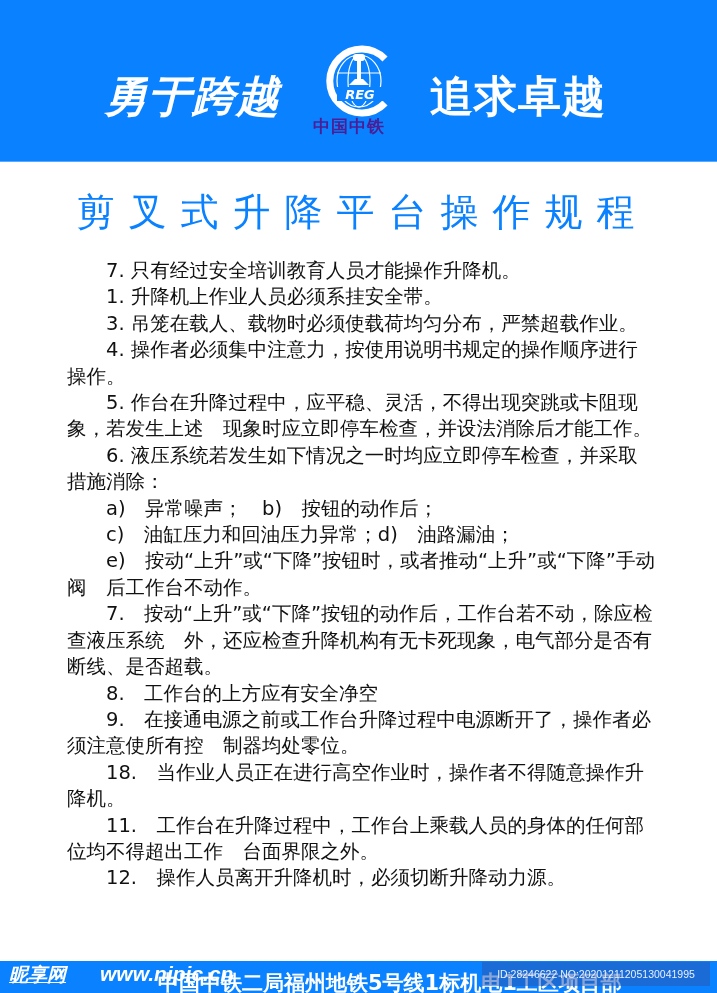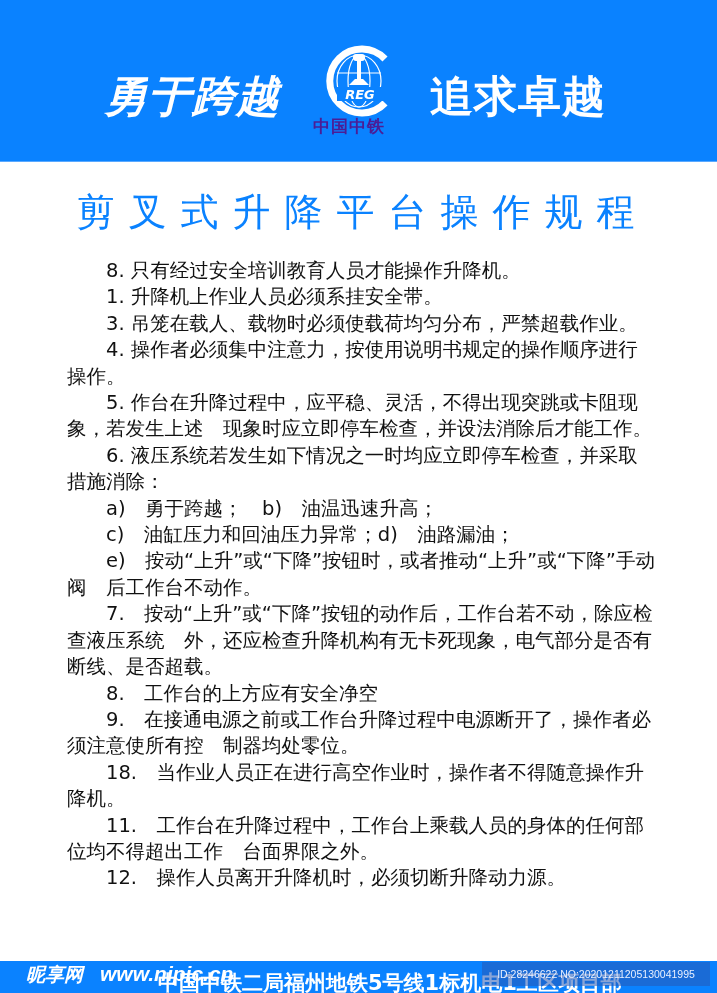--- a/index.html
+++ b/index.html
@@ -44,23 +44,23 @@
   .footer-band {
     position: absolute; left: 0; top: 961px; width: 717px; height: 32px;
     background: #0a82ff;
   }
   .footer-text {
     position: absolute; left: 158px; top: 970px; color: #ffffff;
     font-weight: bold; font-size: 21px; line-height: 26px; white-space: nowrap;
     font-family: "DejaVu Sans", sans-serif;
   }
   .wm-logo {
-    position: absolute; left: 26px; top: 961px; color: #ffffff;
+    position: absolute; left: 9px; top: 961px; color: #ffffff;
     font-weight: bold; font-style: italic; font-size: 19px; line-height: 26px;
-    font-family: "DejaVu Sans", sans-serif; white-space: nowrap;
+    font-family: "DejaVu Sans", sans-serif; white-space: nowrap; text-decoration: underline;
   }
   .wm-url {
     position: absolute; left: 100px; top: 964px; color: #ffffff;
     font-weight: bold; font-style: italic; font-size: 21px; line-height: 20px;
     font-family: "Liberation Sans", sans-serif; white-space: nowrap;
   }
   .wm-id {
     position: absolute; left: 482px; top: 962px; width: 228px; height: 24px;
     background: rgba(40,90,180,0.55); color: #e8f0ff;
     font-size: 10.5px; line-height: 24px; text-align: center; white-space: nowrap;
@@ -92,27 +92,27 @@
     <text x="47" y="54" text-anchor="middle" fill="#ffffff" font-size="13" font-weight="bold" font-style="italic" font-family="DejaVu Sans, sans-serif">REG</text>
   </svg>
   <div class="logo-caption">中国中铁</div>
 </div>
 
 <div class="slogan right">追求卓越</div>
 
 <div class="doc-title">剪叉式升降平台操作规程</div>
 
 <div class="rules">
-  <p class="rule">8. 只有经过安全培训教育人员才能操作升降机。</p>
+  <p class="rule">7. 只有经过安全培训教育人员才能操作升降机。</p>
   <p class="rule">1. 升降机上作业人员必须系挂安全带。</p>
   <p class="rule">3. 吊笼在载人、载物时必须使载荷均匀分布，严禁超载作业。</p>
   <p class="rule">4. 操作者必须集中注意力，按使用说明书规定的操作顺序进行操作。</p>
   <p class="rule">5. 作台在升降过程中，应平稳、灵活，不得出现突跳或卡阻现象，若发生上述　现象时应立即停车检查，并设法消除后才能工作。</p>
   <p class="rule">6. 液压系统若发生如下情况之一时均应立即停车检查，并采取措施消除：</p>
-  <p class="rule">a)　勇于跨越；　b)　油温迅速升高；</p>
+  <p class="rule">a)　异常噪声；　b)　按钮的动作后；</p>
   <p class="rule">c)　油缸压力和回油压力异常；d)　油路漏油；</p>
   <p class="rule">e)　按动“上升”或“下降”按钮时，或者推动“上升”或“下降”手动阀　后工作台不动作。</p>
   <p class="rule">7.　按动“上升”或“下降”按钮的动作后，工作台若不动，除应检查液压系统　外，还应检查升降机构有无卡死现象，电气部分是否有断线、是否超载。</p>
   <p class="rule">8.　工作台的上方应有安全净空</p>
   <p class="rule">9.　在接通电源之前或工作台升降过程中电源断开了，操作者必须注意使所有控　制器均处零位。</p>
   <p class="rule">18.　当作业人员正在进行高空作业时，操作者不得随意操作升降机。</p>
   <p class="rule">11.　工作台在升降过程中，工作台上乘载人员的身体的任何部位均不得超出工作　台面界限之外。</p>
   <p class="rule">12.　操作人员离开升降机时，必须切断升降动力源。</p>
 </div>
 

